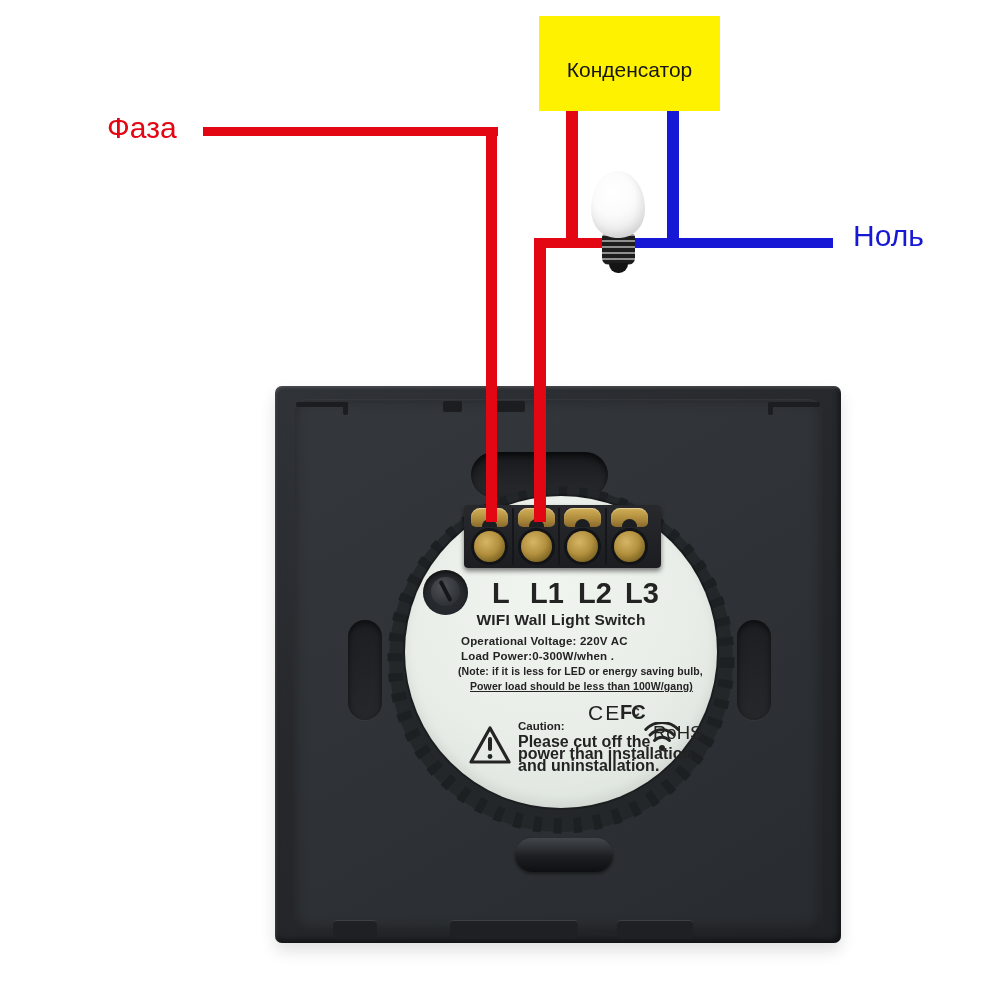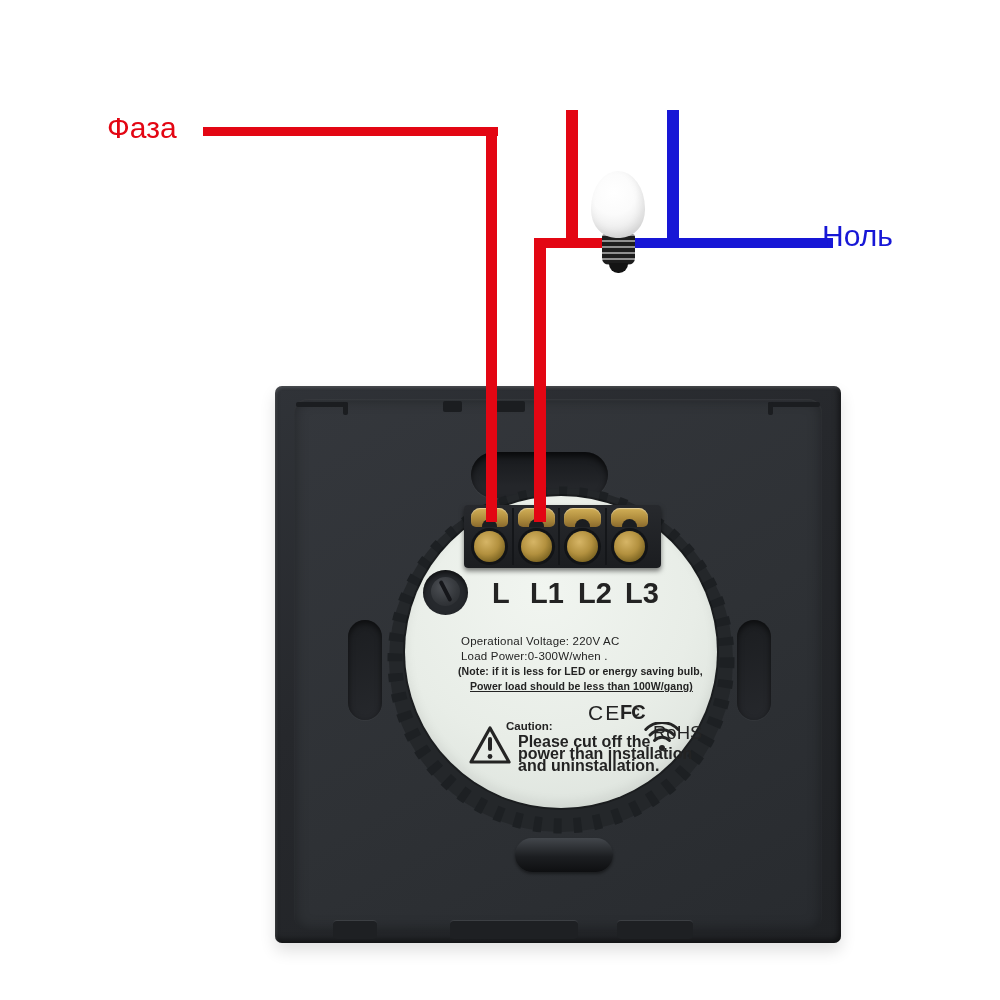--- a/index.html
+++ b/index.html
@@ -8,21 +8,21 @@
   
   .wire{position:absolute;z-index:30;}
   .wire.red{background:#e30613;}
   .wire.blue{background:#1717d6;}
   
   .cap-box{position:absolute;left:539px;top:16px;width:181px;height:95px;background:#fef200;
            z-index:35;display:flex;align-items:center;justify-content:center;}
   .cap-box span{font-size:21px;color:#161616;margin-top:12px;}
   .big-label{position:absolute;font-size:30px;z-index:36;}
   .phase-label{left:107px;top:111px;color:#e30613;}
-  .neutral-label{left:822px;top:219px;color:#1717d6;}
+  .neutral-label{left:853px;top:219px;color:#1717d6;}
   
   .bulb-glass{position:absolute;left:591px;top:171px;width:54px;height:67px;z-index:32;
       background:radial-gradient(circle at 42% 32%, #ffffff 0%, #fbfbfb 40%, #ececec 70%, #d6d6d6 100%);
       border-radius:50% 50% 46% 46% / 56% 56% 42% 42%;
       box-shadow:inset -3px -5px 8px rgba(0,0,0,.08);}
   .bulb-base{position:absolute;left:602px;top:234px;width:33px;height:31px;z-index:31;
       background:repeating-linear-gradient(180deg,#8f8f8f 0 2px,#1d1d1d 2px 6px);
       border-radius:3px 3px 7px 7px;}
   .bulb-tip{position:absolute;left:609px;top:263px;width:19px;height:10px;z-index:31;
       background:#141414;border-radius:0 0 9px 9px;}
@@ -68,46 +68,49 @@
       box-shadow:inset 0 1px 1px rgba(255,255,255,.4);}
   .tslot::after{content:"";position:absolute;left:11px;bottom:0;width:15px;height:8px;
       background:#1b1d20;border-radius:8px 8px 0 0;}
   .tscrew{position:absolute;top:531px;width:31px;height:31px;border-radius:50%;z-index:11;
       background:radial-gradient(circle at 40% 35%, #d6b566 0%, #b3913f 45%, #77601f 80%, #564617 100%);
       box-shadow:0 0 0 3px #121417, 0 1px 2px rgba(0,0,0,.6);}
   
   .disc-text{position:absolute;color:#232323;z-index:12;white-space:nowrap;}
   .tlabel{font-size:29px;font-weight:bold;top:577px;}
   .title{left:405px;width:312px;text-align:center;top:611px;font-size:15.5px;font-weight:bold;letter-spacing:.2px;}
-  .spec-a{font-size:11.5px;font-weight:normal;letter-spacing:.2px;}
+  .spec-a{font-size:11.5px;font-weight:bold;letter-spacing:.2px;}
   .spec-b{font-size:10.5px;font-weight:bold;letter-spacing:.1px;}
   .cert-ce{left:588px;top:701px;font-size:21px;letter-spacing:2px;font-weight:500;}
   .cert-fcc{left:620px;top:701px;font-size:20px;font-weight:bold;letter-spacing:-1px;}
   .cert-fcc .inner{font-size:11px;font-weight:bold;margin-left:-13px;vertical-align:3px;letter-spacing:0;}
   .cert-rohs{left:653px;top:702px;font-size:18.5px;font-weight:500;margin-top:20px;}
-  .caution-t{left:506px;top:720px;font-size:11.5px;font-weight:bold;}
+  .caution-t{left:518px;top:720px;font-size:11.5px;font-weight:bold;}
   .caution-l{font-size:16px;font-weight:bold;}
   .icon{position:absolute;z-index:12;}
 </style>
 </head>
 <body>
 
 <div id="stage">
 
   <span class="big-label phase-label">Фаза</span>
   <span class="big-label neutral-label">Ноль</span>
 
   <div class="wire red" style="left:203px;top:127px;width:295px;height:9px;"></div>
   <div class="wire red" style="left:486px;top:127px;width:11px;height:395px;"></div>
   <div class="wire red" style="left:566px;top:110px;width:12px;height:137px;"></div>
   <div class="wire red" style="left:534px;top:238px;width:86px;height:10px;"></div>
   <div class="wire red" style="left:534px;top:238px;width:12px;height:284px;"></div>
   <div class="wire blue" style="left:667px;top:110px;width:12px;height:138px;"></div>
   <div class="wire blue" style="left:618px;top:238px;width:215px;height:10px;"></div>
 
+  <div class="cap-box">
+    <span>Конденсатор</span>
+  </div>
 
   <div class="bulb-base"></div>
   <div class="bulb-tip"></div>
   <div class="bulb-glass"></div>
 
   <div class="plate"></div>
   <div class="cover"></div>
 
   <div class="seam" style="left:296px;top:402px;width:52px;height:5px;"></div>
   <div class="seam" style="left:343px;top:402px;width:5px;height:13px;"></div>
@@ -145,20 +148,21 @@
   <div class="tscrew" style="left:474px;"></div>
   <div class="tscrew" style="left:521px;"></div>
   <div class="tscrew" style="left:567px;"></div>
   <div class="tscrew" style="left:614px;"></div>
 
   <span class="disc-text tlabel" style="left:492px;">L</span>
   <span class="disc-text tlabel" style="left:530px;">L1</span>
   <span class="disc-text tlabel" style="left:578px;">L2</span>
   <span class="disc-text tlabel" style="left:625px;">L3</span>
 
+  <span class="disc-text title">WIFI Wall Light Switch</span>
 
   <span class="disc-text spec-a" style="left:461px;top:635px;">Operational Voltage: 220V AC</span>
   <span class="disc-text spec-a" style="left:461px;top:650px;">Load Power:0-300W/when .</span>
   <span class="disc-text spec-b" style="left:458px;top:665px;">(Note: if it is less for LED or energy saving bulb,</span>
   <span class="disc-text spec-b" style="left:470px;top:680px;text-decoration:underline;">Power load should be less than 100W/gang)</span>
 
   <span class="disc-text cert-ce">CE</span>
   <span class="disc-text cert-fcc"><span>FC</span><span class="inner">C</span></span>
   <span class="disc-text cert-rohs">RoHS</span>
 

